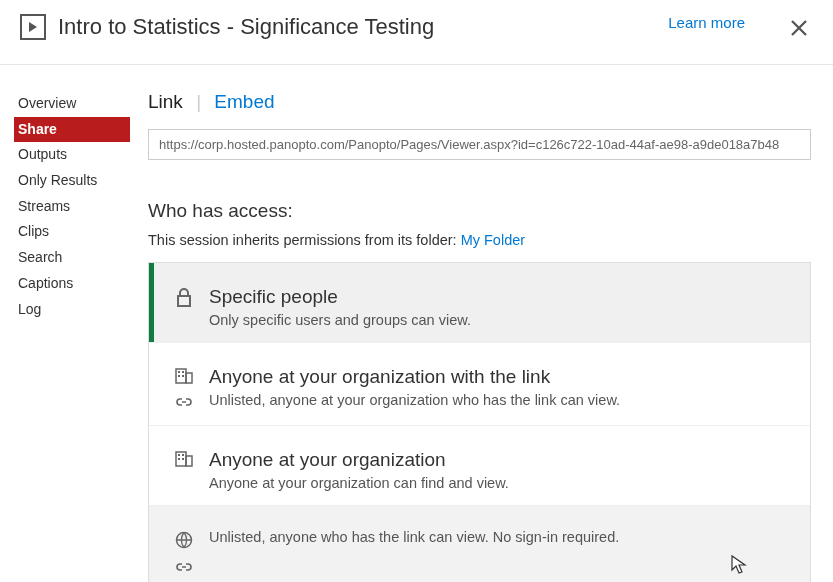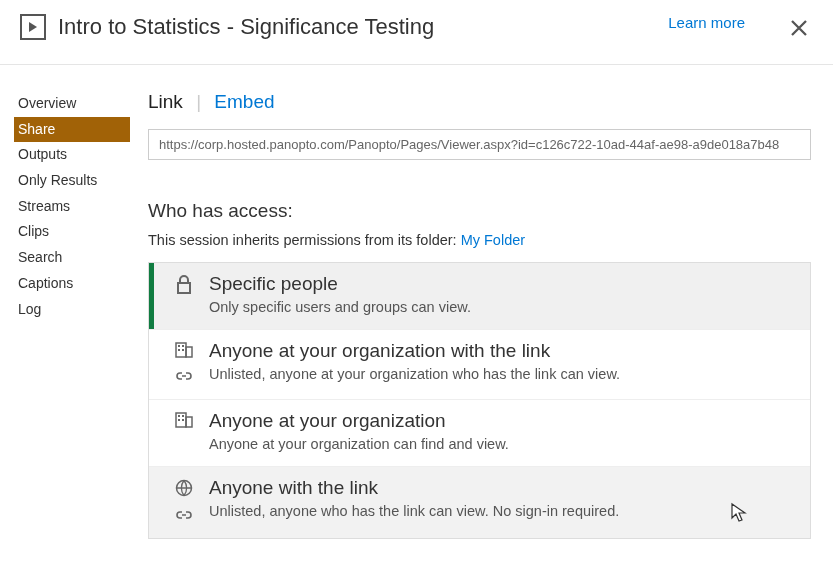--- a/index.html
+++ b/index.html
@@ -58,23 +58,23 @@
     }
     .sidebar-item {
       padding: 2px 8px 2px 4px;
       font-size: 14px;
       color: #333;
       cursor: pointer;
       line-height: 1.55;
       margin-left: -4px;
     }
     .sidebar-item.active {
-      background: #a16207;
+      background: #b91c1c;
       color: #fff;
-      font-weight: 400;
+      font-weight: 700;
     }
     .main {
       flex: 1;
       padding-left: 18px;
       padding-right: 22px;
     }
     .tabs {
       margin-bottom: 16px;
       font-size: 19px;
     }
@@ -115,21 +115,21 @@
       color: #0078d4;
       cursor: pointer;
     }
     .access-list {
       margin-top: 14px;
       border: 1px solid #ddd;
     }
     .access-option {
       display: flex;
       align-items: flex-start;
-      padding: 10px 12px 14px 10px;
+      padding: 23px 12px 14px 10px;
       border-top: 1px solid #eee;
       cursor: pointer;
       position: relative;
     }
     .access-option:first-child {
       border-top: none;
     }
     .access-option.selected {
       background: #f0f0f0;
       border-left: 5px solid #107c41;
@@ -282,21 +282,20 @@
                 <path d="M1.5 9 h15 M9 1.5 a12 12 0 0 1 0 15 M9 1.5 a12 12 0 0 0 0 15" fill="none" stroke="#666" stroke-width="1.3"></path>
               </svg>
           </span>
           <span class="access-icon">
             <svg width="18" height="10" viewBox="0 0 18 10">
                 <path d="M7 5 h4 M2 5 a3 3 0 0 1 3 -3 h2 M2 5 a3 3 0 0 0 3 3 h2 M16 5 a3 3 0 0 0 -3 -3 h-2 M16 5 a3 3 0 0 1 -3 3 h-2" fill="none" stroke="#666" stroke-width="1.6"></path>
               </svg>
           </span>
         </div>
         <div class="access-text-col">
-          <div class="access-title">Anyone with the link</div>
           <div class="access-desc">Unlisted, anyone who has the link can view. No sign-in required.</div>
         </div>
         <div class="cursor-arrow">
           <svg width="18" height="22" viewBox="0 0 18 22">
               <path d="M2 2 L2 16 L6 12 L9 19 L12 18 L9 11 L15 11 Z" fill="#fff" stroke="#333" stroke-width="1.2"></path>
             </svg>
         </div>
       </div>
 
     </div>

